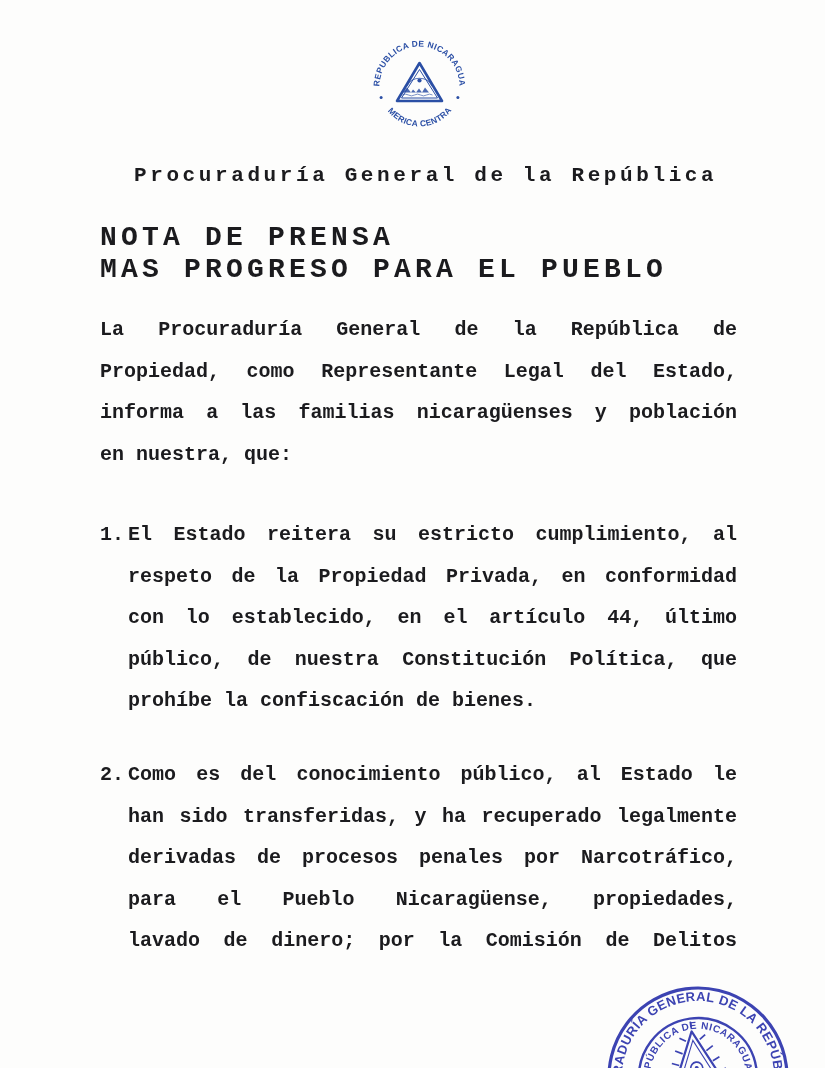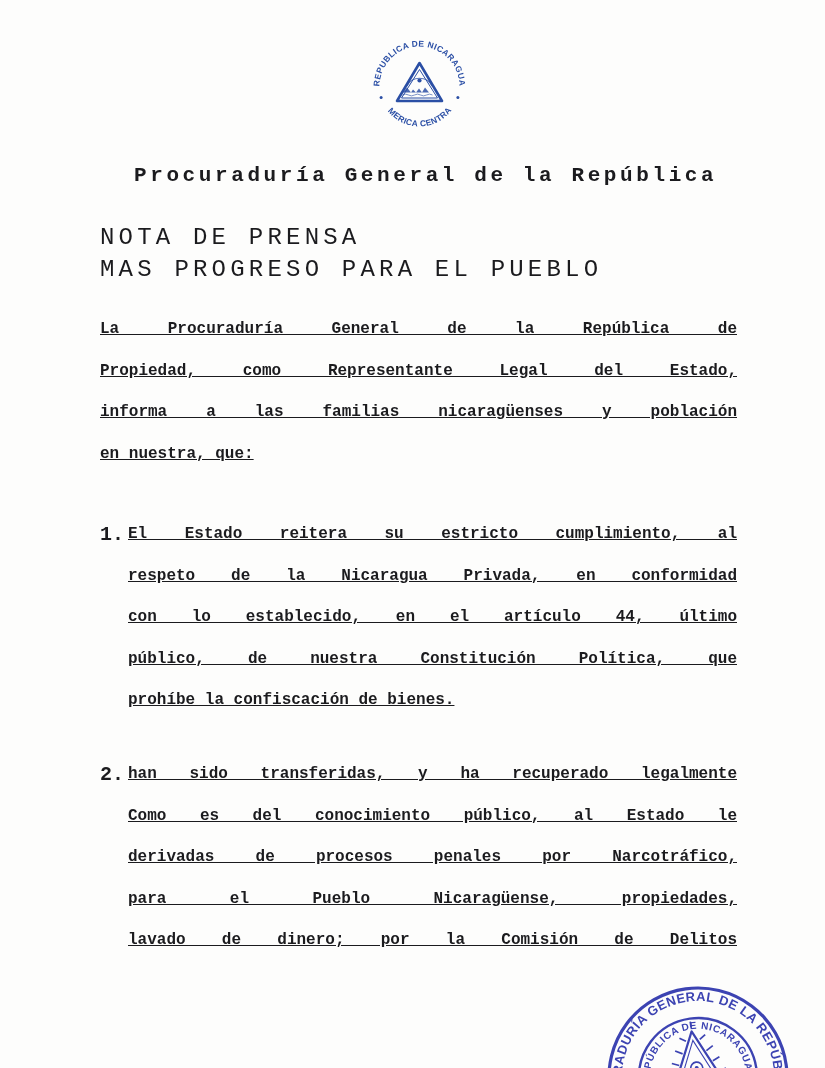--- a/index.html
+++ b/index.html
@@ -15,31 +15,31 @@
   .seal-top{position:absolute;left:371px;top:39px;width:97px;height:97px;}
   .sealtxt{fill:var(--seal_blue,#2b4fa5);font-family:"Liberation Sans",sans-serif;font-weight:bold;}
   .seal-stroke{stroke:var(--seal_blue,#2b4fa5);fill:none;}
   .seal-fill{fill:var(--seal_blue,#2b4fa5);}
   
   .title{
     position:absolute;left:134px;top:161px;margin:0;
     font-size:21px;font-weight:bold;letter-spacing:3.6px;line-height:30px;white-space:nowrap;
   }
   .headings{position:absolute;left:100px;top:222px;width:640px;}
-  .headings div{font-size:24px;font-weight:normal;letter-spacing:4.2px;line-height:32px;white-space:nowrap;}
+  .headings div{font-size:28px;font-weight:bold;letter-spacing:4.2px;line-height:32px;white-space:nowrap;}
   
   .para{position:absolute;left:100px;width:637px;}
   .intro{top:309px;}
   .item{position:absolute;left:100px;width:637px;}
   .item-1{top:514px;}
   .item-2{top:754px;}
   .num{position:absolute;left:0;top:0;font-size:20px;font-weight:bold;line-height:41.5px;}
   .itext{margin-left:28px;}
   .tline{
-    font-size:16px;font-weight:bold;line-height:41.5px;white-space:pre;text-decoration:underline;
+    font-size:20px;font-weight:bold;line-height:41.5px;white-space:pre;
   }
   .tline.j{
     white-space:normal;
     text-align:justify;text-align-last:justify;
   }
   
   .stamp{position:absolute;left:603px;top:983px;width:190px;height:190px;}
   .stamptxt{fill:var(--stamp_blue,#2e35ad);font-family:"Liberation Sans",sans-serif;font-weight:bold;}
   .stamp-stroke{stroke:var(--stamp_blue,#2e35ad);fill:none;}
   .stamp-fill{fill:var(--stamp_blue,#2e35ad);}
@@ -83,32 +83,32 @@
       <div class="tline j">La Procuraduría General de la República de</div>
       <div class="tline j">Propiedad, como Representante Legal del Estado,</div>
       <div class="tline j">informa a las familias nicaragüenses y población</div>
       <div class="tline">en nuestra, que:</div>
     </div>
 
   <div class="item item-1">
     <span class="num">1.</span>
     <div class="itext">
         <div class="tline j">El Estado reitera su estricto cumplimiento, al</div>
-        <div class="tline j">respeto de la Nicaragua Privada, en conformidad</div>
+        <div class="tline j">respeto de la Propiedad Privada, en conformidad</div>
         <div class="tline j">con lo establecido, en el artículo 44, último</div>
         <div class="tline j">público, de nuestra Constitución Política, que</div>
         <div class="tline">prohíbe la confiscación de bienes.</div>
       </div>
   </div>
 
   <div class="item item-2">
     <span class="num">2.</span>
     <div class="itext">
+        <div class="tline j">Como es del conocimiento público, al Estado le</div>
         <div class="tline j">han sido transferidas, y ha recuperado legalmente</div>
-        <div class="tline j">Como es del conocimiento público, al Estado le</div>
         <div class="tline j">derivadas de procesos penales por Narcotráfico,</div>
         <div class="tline j">para el Pueblo Nicaragüense, propiedades,</div>
         <div class="tline j">lavado de dinero; por la Comisión de Delitos</div>
       </div>
   </div>
 
   <svg class="stamp" viewBox="0 0 190 190">
     <defs>
       <path id="st-out" d="M 23.6,120 A 76,76 0 1 1 166.4,120"></path>
       <path id="st-in" d="M 47.2,98.2 A 48,48 0 1 1 142.8,98.2"></path>

